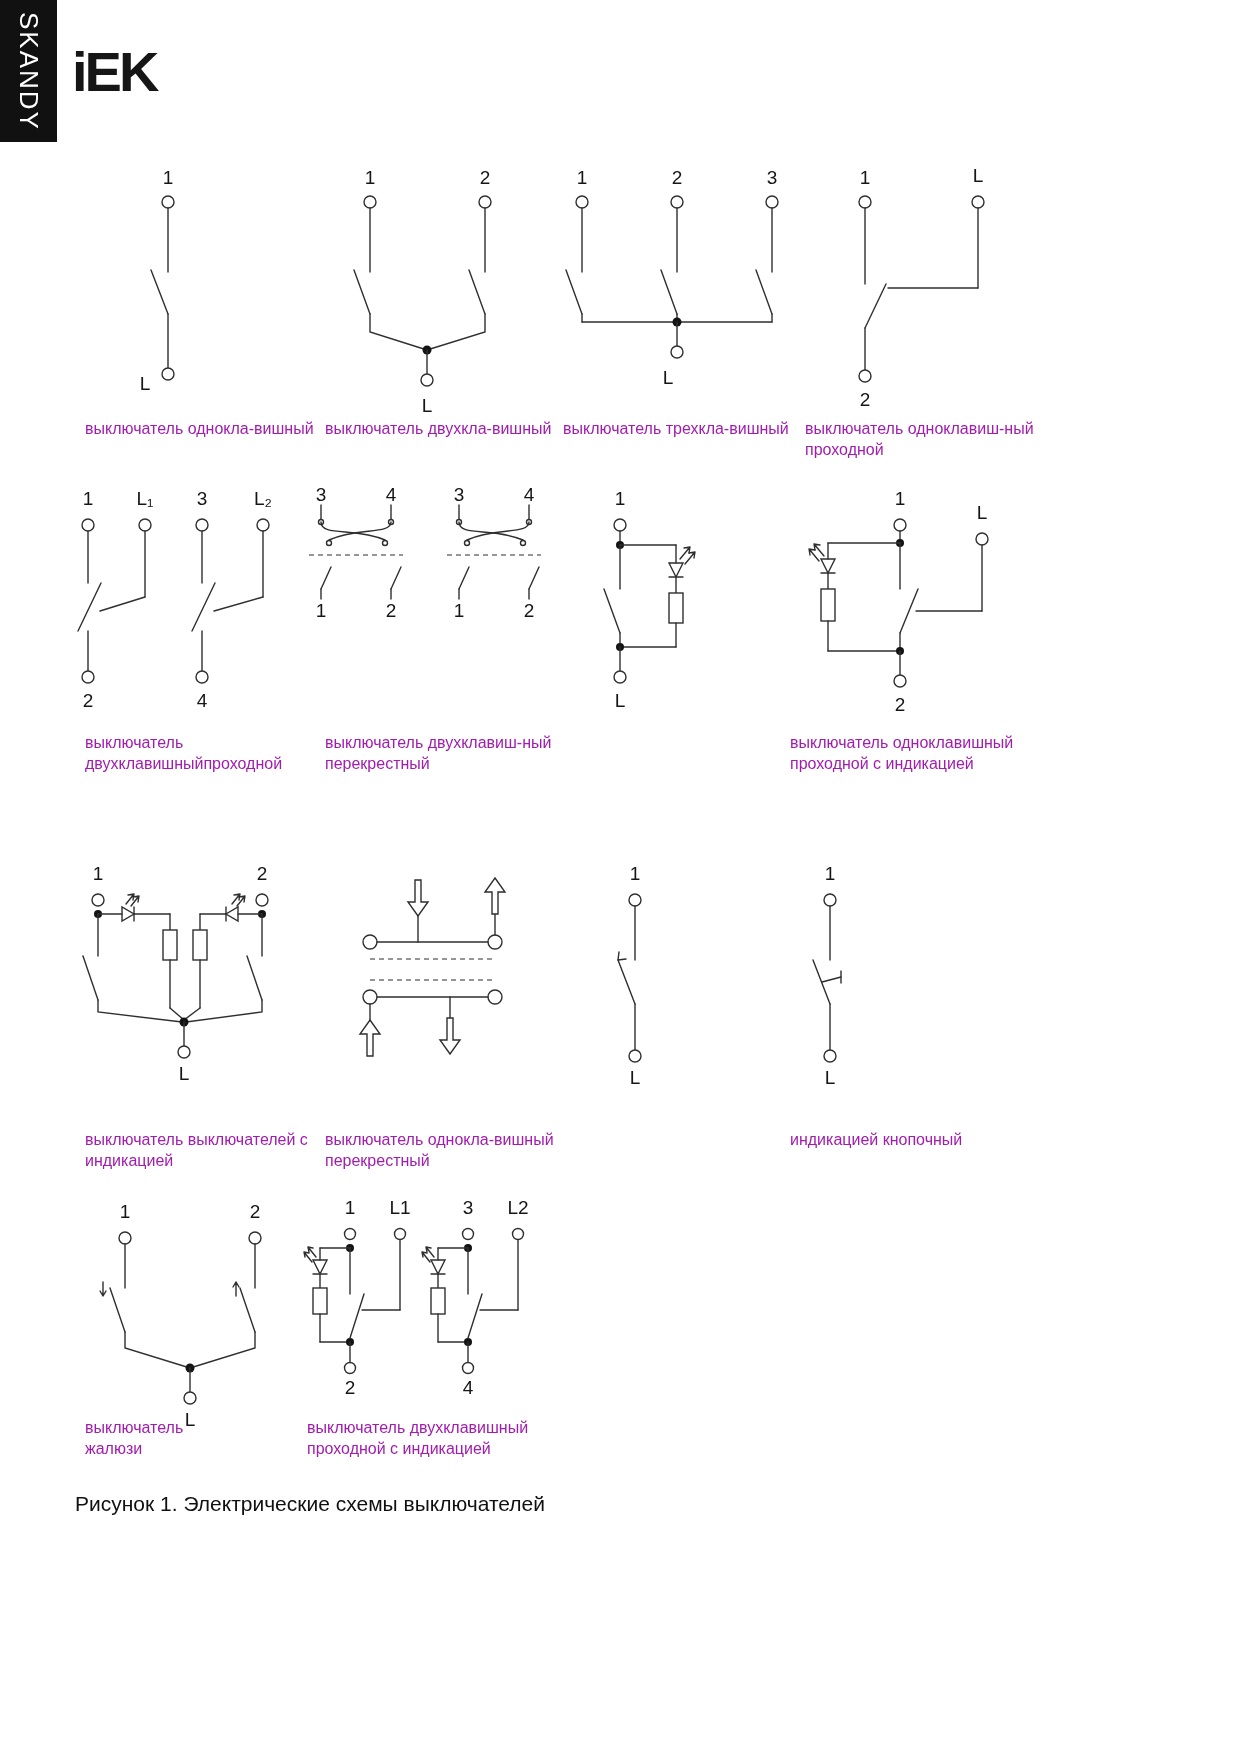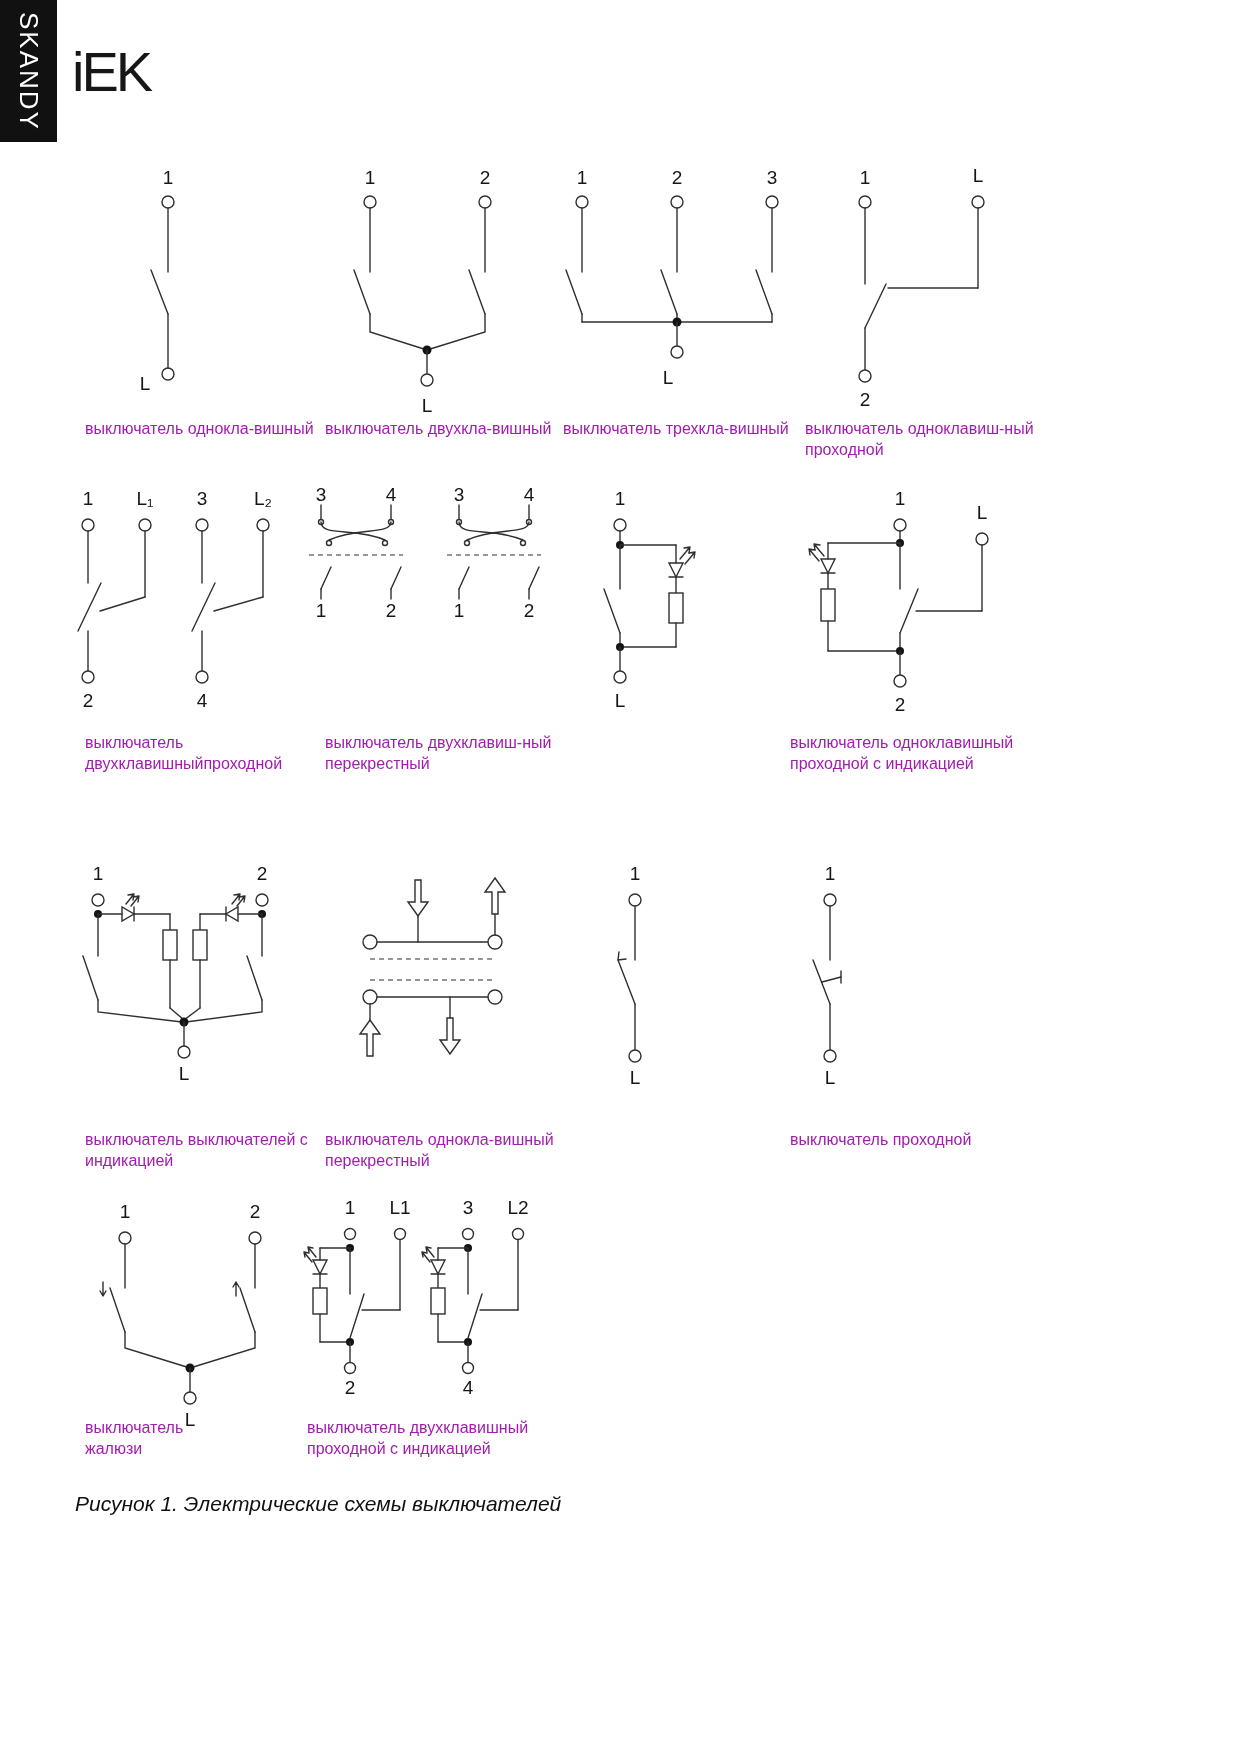--- a/index.html
+++ b/index.html
@@ -2,33 +2,33 @@
 <html><head>
 <meta charset="utf-8">
 <style>
   * { margin:0; padding:0; box-sizing:border-box; }
   body { background:#e9e9e9; }
   #page { position:relative; width:1241px; height:1751px; background:#ffffff;
           font-family:"Liberation Sans", sans-serif; overflow:hidden; margin:0 auto; }
   .brandbar { position:absolute; left:0; top:0; width:57px; height:142px; background:#111;
               display:flex; align-items:center; justify-content:center; }
   .brandbar span { writing-mode:vertical-rl; color:#fff; font-size:26px; letter-spacing:2px; }
-  .logo { position:absolute; left:72px; top:44px; font-size:56px; font-weight:400;
+  .logo { position:absolute; left:72px; top:44px; font-size:56px; font-weight:700;
           letter-spacing:-3px; color:#161616; line-height:1; }
   .dg { position:absolute; }
   .w    { stroke:#2f2f2f; stroke-width:1.4; fill:none; stroke-linecap:round; }
   .dash { stroke:#2f2f2f; stroke-width:1.2; fill:none; stroke-dasharray:5 4; }
   .term { fill:#fff; stroke:#2f2f2f; stroke-width:1.4; }
   .dot  { fill:#141414; }
   .res  { fill:#fff; stroke:#2f2f2f; stroke-width:1.4; }
   .ledt { fill:none; stroke:#2f2f2f; stroke-width:1.4; }
   .aw   { fill:#fff; stroke:#2f2f2f; stroke-width:1.4; }
   .tl   { font-size:19px; fill:#161616; font-family:"Liberation Sans", sans-serif; }
   .cap  { position:absolute; font-size:16px; line-height:1.3; color:#a21caf; white-space:pre-line; }
-  .figcap { position:absolute; font-size:21px; color:#101010;font-style:italic; }
+  .figcap { position:absolute; font-size:21px; color:#101010; }
 </style>
 </head>
 <body>
 
 <div id="page">
 
   <div class="brandbar">
     <span>SKANDY</span>
   </div>
   <div class="logo">iEK</div>
@@ -328,21 +328,21 @@
       <circle class="term" cx="45" cy="196" r="6"></circle>
     </g>
     <text class="tl" x="45" y="20" text-anchor="middle">1</text>
     <text class="tl" x="45" y="224" text-anchor="middle">L</text>
   </svg>
 
   <div class="cap" style="left:85px;top:1130px;width:250px">выключатель выключателей с
 индикацией</div>
   <div class="cap" style="left:325px;top:1130px;width:240px">выключатель однокла-вишный
 перекрестный</div>
-  <div class="cap" style="left:790px;top:1130px;width:230px">выключатель проходной</div>
+  <div class="cap" style="left:790px;top:1130px;width:230px">индикацией кнопочный</div>
 
   <svg class="dg" style="left:90px;top:1198px" width="200" height="240" viewBox="0 0 200 240">
     <g>
       <circle class="term" cx="35" cy="40" r="6"></circle>
         <circle class="term" cx="165" cy="40" r="6"></circle>
       <line class="w" x1="35" y1="46" x2="35" y2="90"></line>
         <line class="w" x1="165" y1="46" x2="165" y2="90"></line>
       <line class="w" x1="20" y1="90" x2="35" y2="134"></line>
         <line class="w" x1="150" y1="90" x2="165" y2="134"></line>
       <path class="w" d="M13,84 V98 M13,98 l-3,-5 M13,98 l3,-5"></path>

